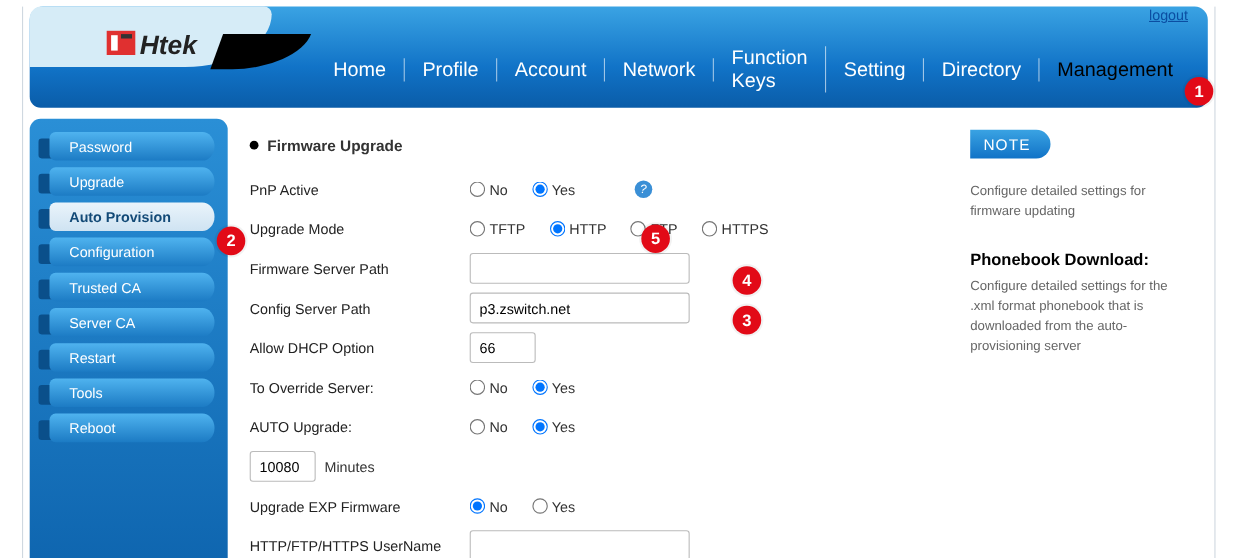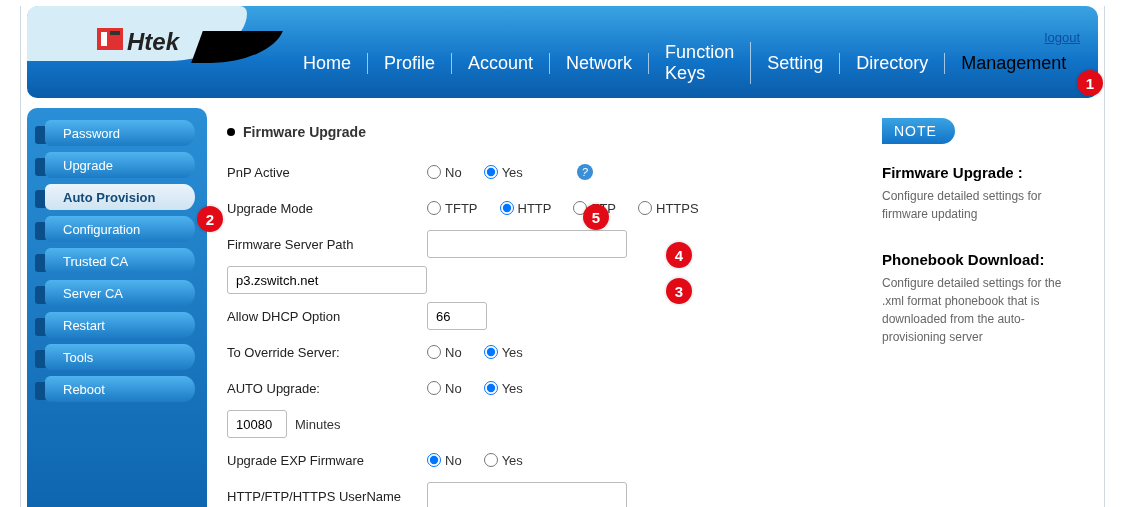--- a/index.html
+++ b/index.html
@@ -21,21 +21,21 @@
     position: relative;
     background: linear-gradient(#3aa3e3, #1173c7 60%, #0a5ca8);
     border-radius: 12px 12px 10px 10px;
     margin: 6px 6px 0 6px;
     height: 92px;
     overflow: visible;
   }
   .logout {
     position: absolute;
     right: 18px;
-    top: 24px;
+    top: 0;
     color: #0b4ea2;
     text-decoration: underline;
     font-size: 13px;
   }
   .logo-swoosh {
     position: absolute;
     left: 0;
     bottom: 0;
     height: 92px;
     width: 230px;
@@ -383,20 +383,21 @@
       </div>
 
       <div class="form-row">
         <div class="form-label">Firmware Server Path</div>
         <div class="form-controls">
           <input type="text" class="w200" value="" style="">
         </div>
       </div>
 
       <div class="form-row">
+        <div class="form-label">Config Server Path</div>
         <div class="form-controls">
           <input type="text" class="w200" value="p3.zswitch.net" style="">
         </div>
       </div>
 
       <div class="form-row">
         <div class="form-label">Allow DHCP Option</div>
         <div class="form-controls">
           <input type="text" class="w60" value="66" style="">
         </div>
@@ -454,21 +455,20 @@
       <div class="form-row">
         <div class="form-label">HTTP/FTP/HTTPS UserName</div>
         <div class="form-controls">
           <input type="text" class="w200" value="" style="">
         </div>
       </div>
     </div>
 
     <div class="note-panel">
       <div class="note-badge">NOTE</div>
-      <div class="note-h">Firmware Upgrade :</div>
       <div class="note-p">Configure detailed settings for firmware updating</div>
       <div class="note-h">Phonebook Download:</div>
       <div class="note-p">Configure detailed settings for the .xml format phonebook that is downloaded from the auto-provisioning server</div>
     </div>
   </div>
 
   <div class="callout" style="left:1056px; top:64px;">1</div>
   <div class="callout" style="left:176px;  top:200px;">2</div>
   <div class="callout" style="left:645px;  top:272px;">3</div>
   <div class="callout" style="left:645px;  top:236px;">4</div>

